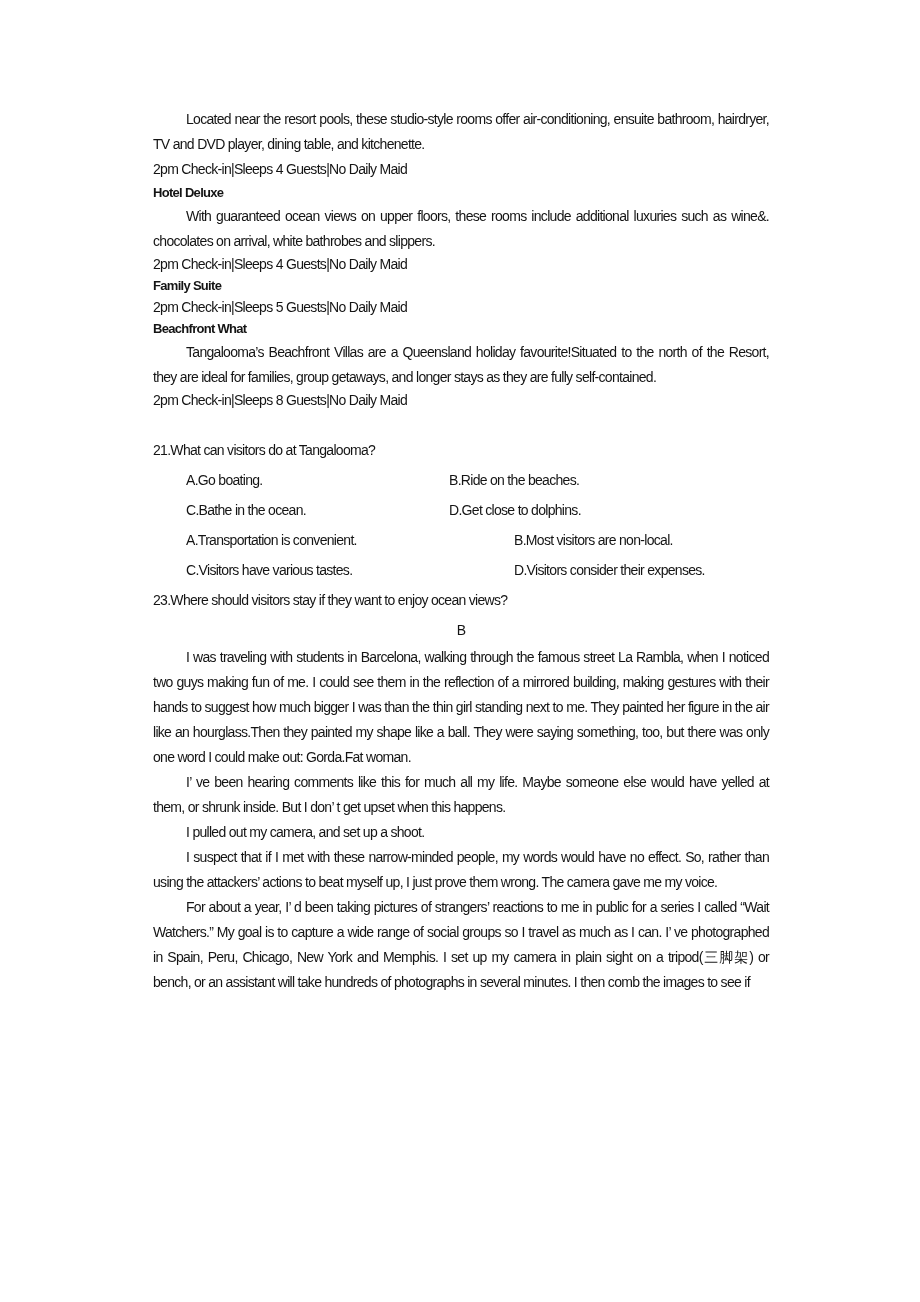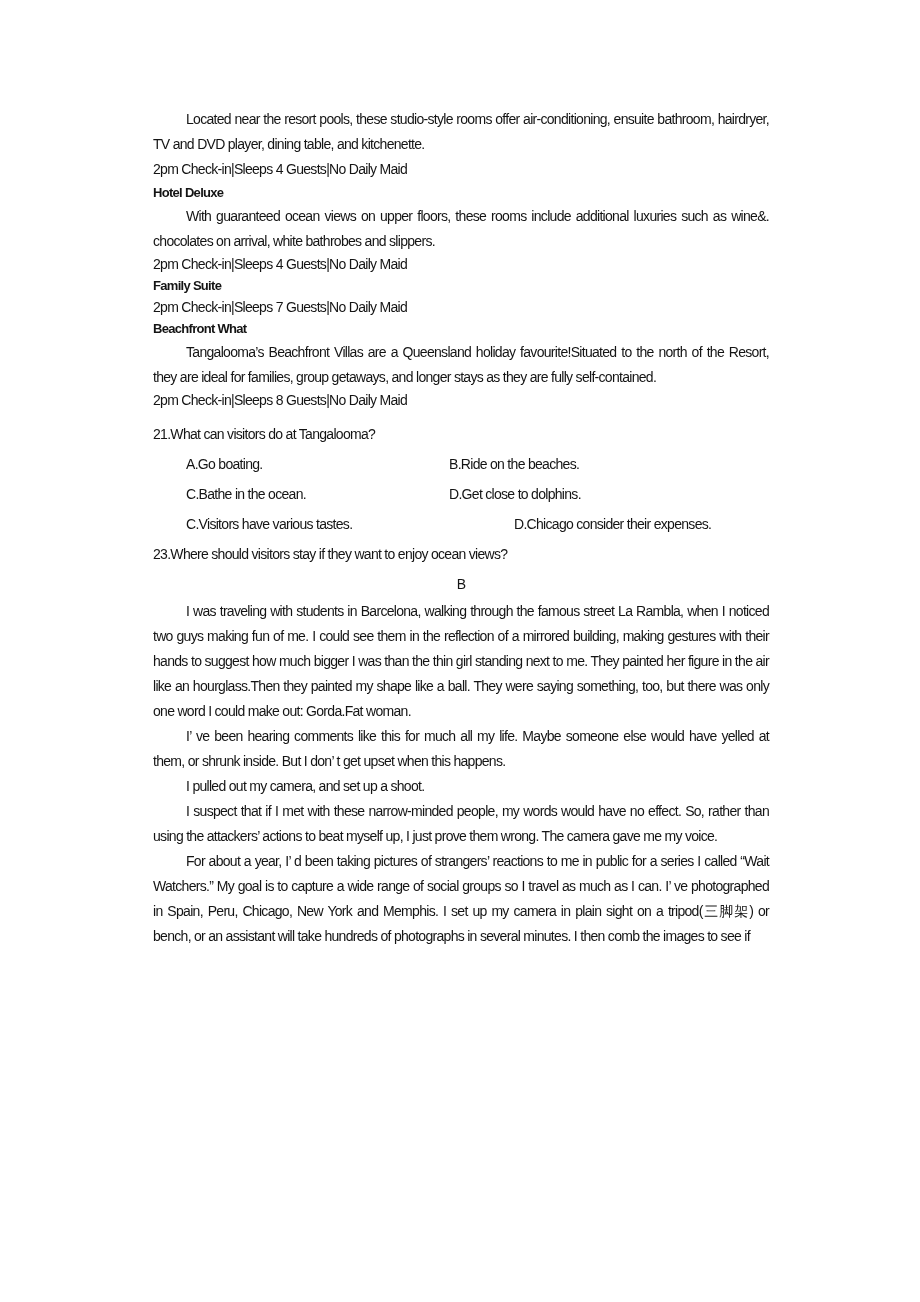--- a/index.html
+++ b/index.html
@@ -40,21 +40,21 @@
   }
   .room-desc {
     line-height: 25px;
     text-align: justify;
     text-indent: 33px;
   }
   .room-meta {
     line-height: 21px;
   }
 
-  .questions { margin-top: 8px; }
+  .questions { margin-top: 24px; }
   .q-line { line-height: 30px; }
   .opt-row {
     line-height: 30px;
     padding-left: 33px;
     display: flex;
   }
   .opt-row .c263 { width: 263px; flex: 0 0 263px; }
   .opt-row .c328 { width: 328px; flex: 0 0 328px; }
   .opt-row .c156 { width: 156px; flex: 0 0 156px; }
 
@@ -78,21 +78,21 @@
   <p class="intro-meta">2pm Check-in|Sleeps 4 Guests|No Daily Maid</p>
 
   <section>
     <p class="room-title">Hotel Deluxe</p>
     <p class="room-desc">With guaranteed ocean views on upper floors, these rooms include additional luxuries such as wine&amp;. chocolates on arrival, white bathrobes and slippers.</p>
     <p class="room-meta">2pm Check-in|Sleeps 4 Guests|No Daily Maid</p>
   </section>
 
   <section>
     <p class="room-title">Family Suite</p>
-    <p class="room-meta">2pm Check-in|Sleeps 7 Guests|No Daily Maid</p>
+    <p class="room-meta">2pm Check-in|Sleeps 5 Guests|No Daily Maid</p>
   </section>
 
   <section>
     <p class="room-title">Beachfront What</p>
     <p class="room-desc">Tangalooma’s Beachfront Villas are a Queensland holiday favourite!Situated to the north of the Resort, they are ideal for families, group getaways, and longer stays as they are fully self-contained.</p>
     <p class="room-meta">2pm Check-in|Sleeps 8 Guests|No Daily Maid</p>
   </section>
 
   <div class="questions">
 
@@ -100,22 +100,26 @@
     <p class="opt-row">
       <span class="c263">A.Go boating.</span>
       <span>B.Ride on the beaches.</span>
     </p>
     <p class="opt-row">
       <span class="c263">C.Bathe in the ocean.</span>
       <span>D.Get close to dolphins.</span>
     </p>
 
     <p class="opt-row">
+      <span class="c328">A.Transportation is convenient.</span>
+      <span>B.Most visitors are non-local.</span>
+    </p>
+    <p class="opt-row">
       <span class="c328">C.Visitors have various tastes.</span>
-      <span>D.Chicago consider their expenses.</span>
+      <span>D.Visitors consider their expenses.</span>
     </p>
 
     <p class="q-line">23.Where should visitors stay if they want to enjoy ocean views?</p>
 
   </div>
 
   <p class="section-label">B</p>
 
   <div>
     <p class="passage-para">I was traveling with students in Barcelona, walking through the famous street La Rambla, when I noticed two guys making fun of me. I could see them in the reflection of a mirrored building, making gestures with their hands to suggest how much bigger I was than the thin girl standing next to me. They painted her figure in the air like an hourglass.Then they painted my shape like a ball. They were saying something, too, but there was only one word I could make out: Gorda.Fat woman.</p>

